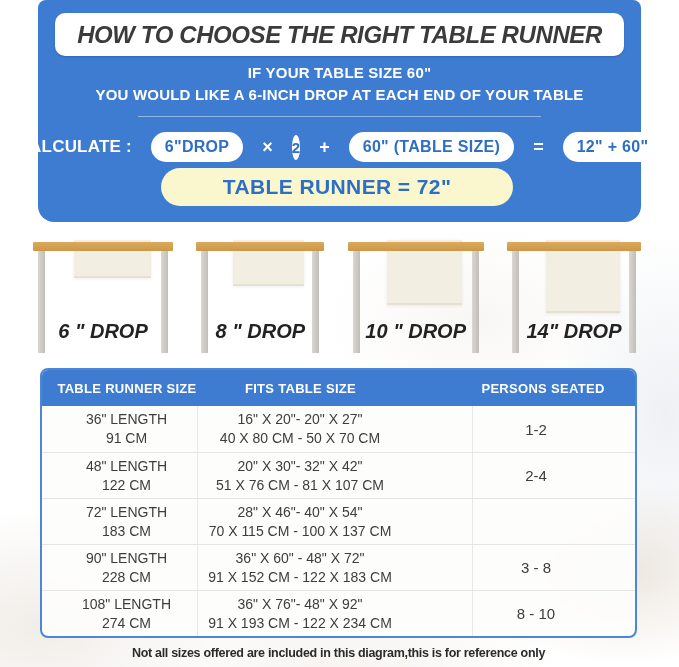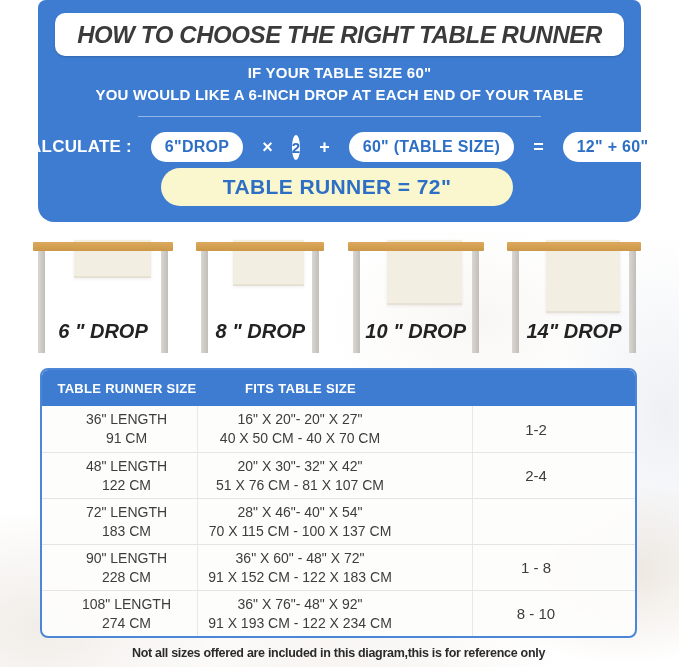--- a/index.html
+++ b/index.html
@@ -199,30 +199,31 @@
       <div class="leg l"></div>
       <div class="leg r"></div>
       <div class="drop-label">14" DROP</div>
     </div>
   </div>
 
   <div class="size-table">
     <div class="thead">
       <div class="hcell c1">TABLE RUNNER SIZE</div>
       <div class="hcell c2">FITS TABLE SIZE</div>
+      <div class="hcell c3">PERSONS SEATED</div>
     </div>
 
     <div class="trow">
       <div class="cell c1">
         <span>36" LENGTH</span>
         <span>91 CM</span>
       </div>
       <div class="cell c2">
         <span>16" X 20"- 20" X 27"</span>
-        <span>40 X 50 CM - 40 X 70 CM</span>
+        <span>40 X 80 CM - 50 X 70 CM</span>
       </div>
       <div class="cell c3">1-2</div>
     </div>
 
     <div class="trow">
       <div class="cell c1">
         <span>48" LENGTH</span>
         <span>122 CM</span>
       </div>
       <div class="cell c2">
@@ -245,21 +246,21 @@
 
     <div class="trow">
       <div class="cell c1">
         <span>90" LENGTH</span>
         <span>228 CM</span>
       </div>
       <div class="cell c2">
         <span>36" X 60" - 48" X 72"</span>
         <span>91 X 152 CM - 122 X 183 CM</span>
       </div>
-      <div class="cell c3">1 - 8</div>
+      <div class="cell c3">3 - 8</div>
     </div>
 
     <div class="trow">
       <div class="cell c1">
         <span>108" LENGTH</span>
         <span>274 CM</span>
       </div>
       <div class="cell c2">
         <span>36" X 76"- 48" X 92"</span>
         <span>91 X 193 CM - 122 X 234 CM</span>

